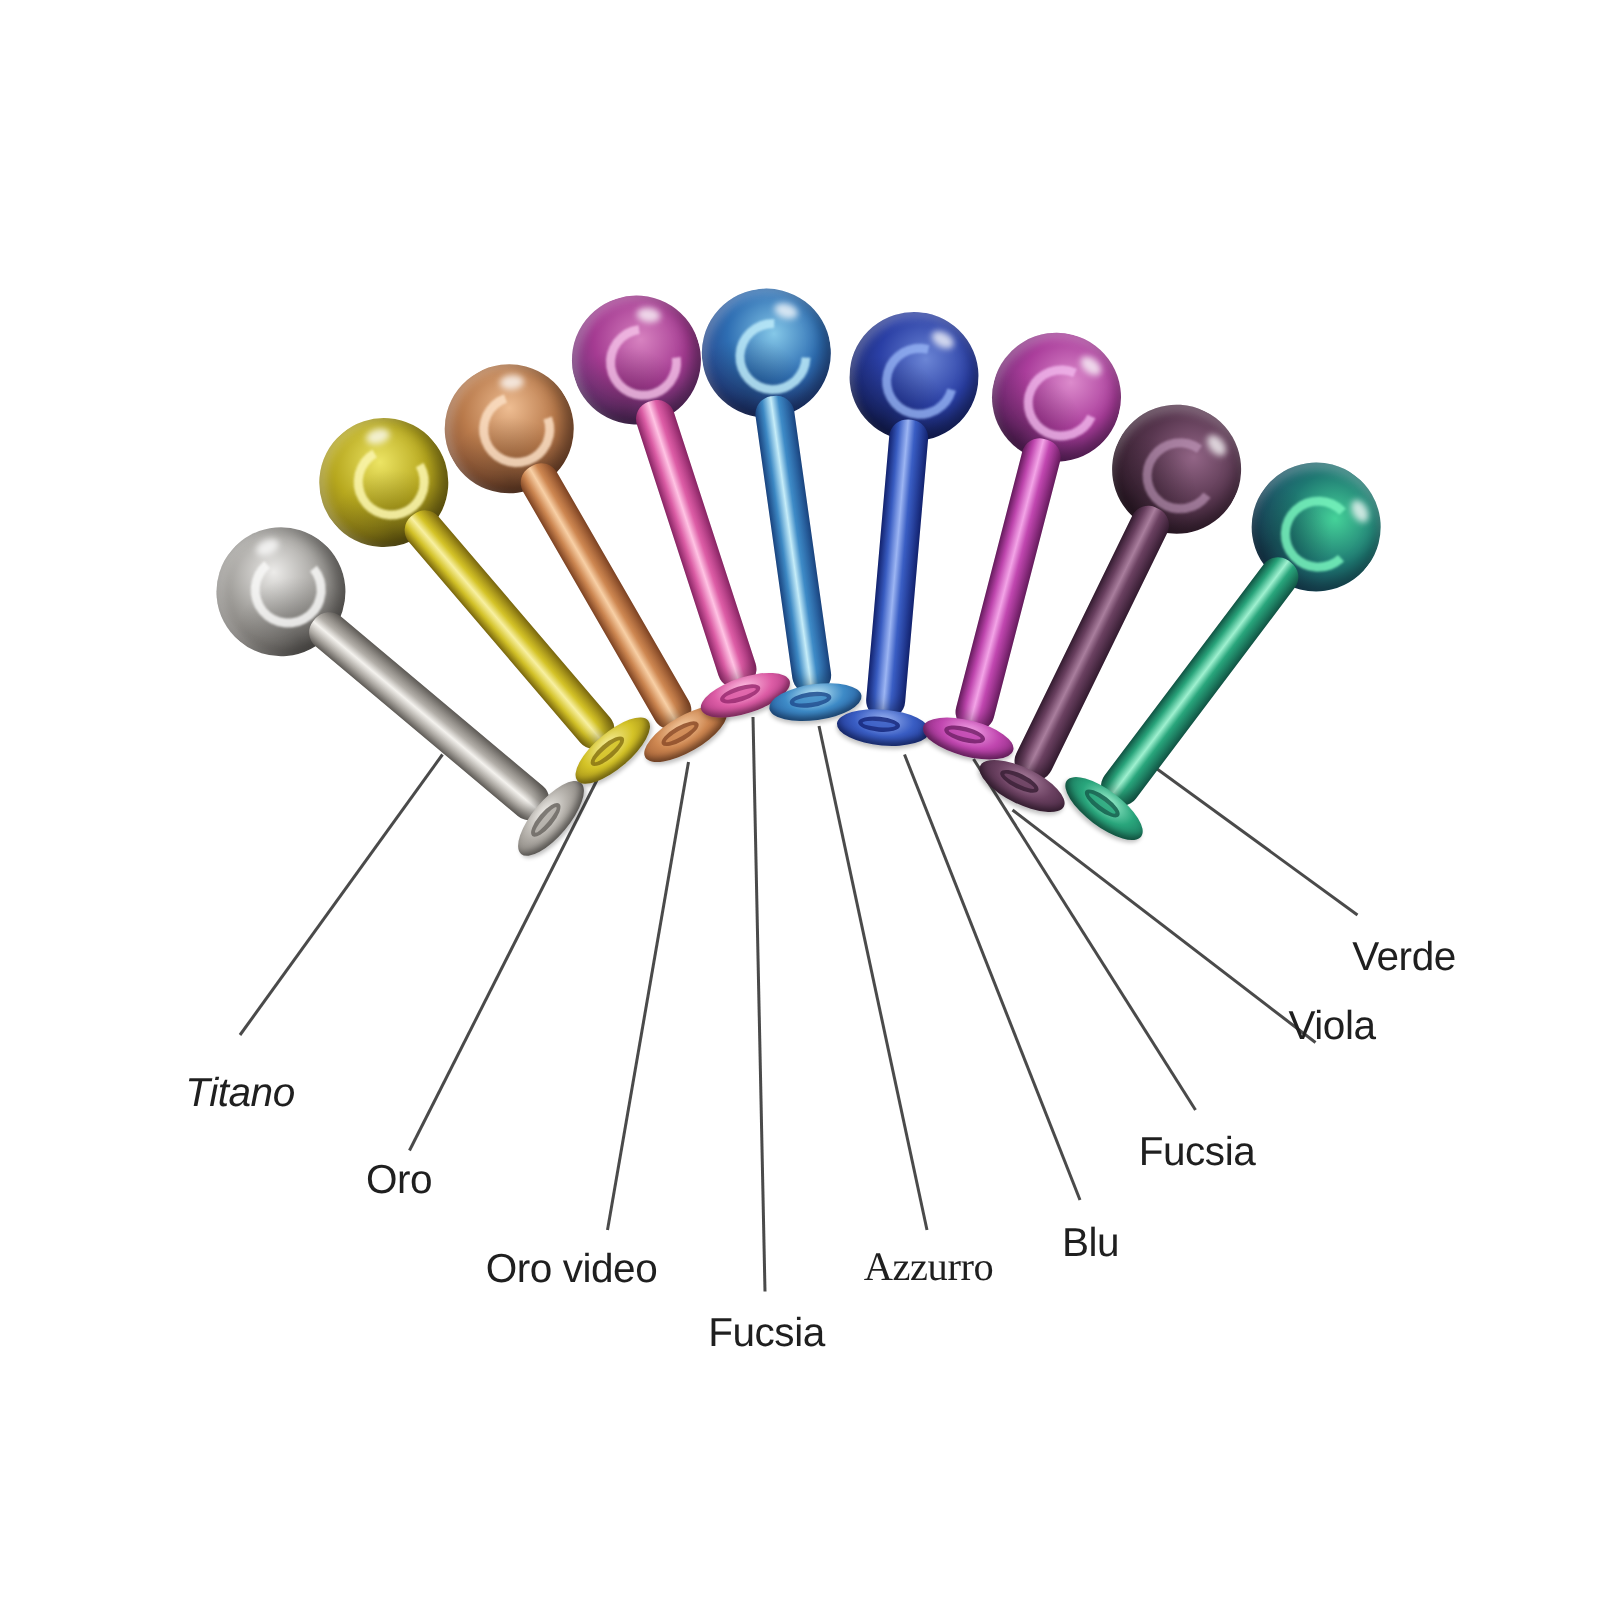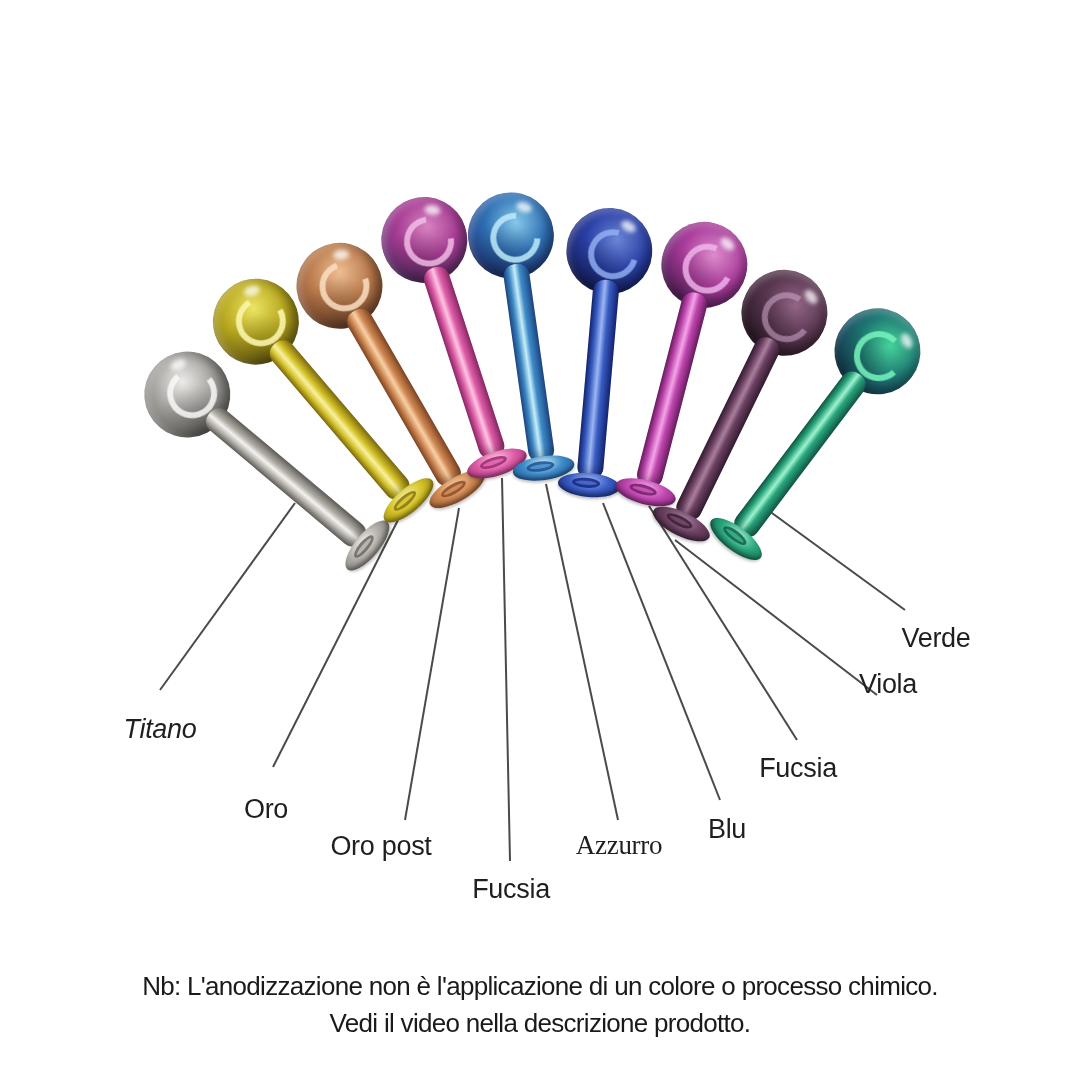--- a/index.html
+++ b/index.html
@@ -85,21 +85,21 @@
   .stud.fucsia-2{left:593px;top:214px;transform:rotate(14.5deg);}
   .stud.viola   {left:627px;top:245px;transform:rotate(26deg);}
   .stud.verde   {left:680px;top:259px;transform:rotate(37deg);}
 
   
   .lbl{
     position:absolute;transform:translate(-50%,-50%);
     font-size:27px;letter-spacing:-0.3px;color:#1f1f1f;white-space:nowrap;
   }
   .lbl-titano  {left:160px;top:729px;font-style:italic;}
-  .lbl-oro     {left:266px;top:809px;}
+  .lbl-oro     {left:266px;top:787px;}
   .lbl-oro-rosa{left:381px;top:846px;}
   .lbl-fucsia  {left:511px;top:889px;}
   .lbl-azzurro {left:619px;top:845px;font-family:Liberation Serif, serif;}
   .lbl-blu     {left:727px;top:829px;text-align:right;}
   .lbl-fucsia-2{left:798px;top:768px;}
   .lbl-viola   {left:888px;top:684px;}
   .lbl-verde   {left:936px;top:638px;}
 
   
   .note{
@@ -169,26 +169,22 @@
     </div>
     <div class="stud verde">
       <div class="ball"></div>
       <div class="shaft"></div>
       <div class="disc"></div>
     </div>
   </div>
 
   <span class="lbl lbl-titano">Titano</span>
   <span class="lbl lbl-oro">Oro</span>
-  <span class="lbl lbl-oro-rosa">Oro post</span>
+  <span class="lbl lbl-oro-rosa">Oro video</span>
   <span class="lbl lbl-fucsia">Fucsia</span>
   <span class="lbl lbl-azzurro">Azzurro</span>
   <span class="lbl lbl-blu">Blu</span>
   <span class="lbl lbl-fucsia-2">Fucsia</span>
   <span class="lbl lbl-viola">Viola</span>
   <span class="lbl lbl-verde">Verde</span>
 
-  <div class="note">
-    <p>Nb: L'anodizzazione non è l'applicazione di un colore o processo chimico.</p>
-    <p>Vedi il video nella descrizione prodotto.</p>
-  </div>
 
 </div>
 
 </body></html>

